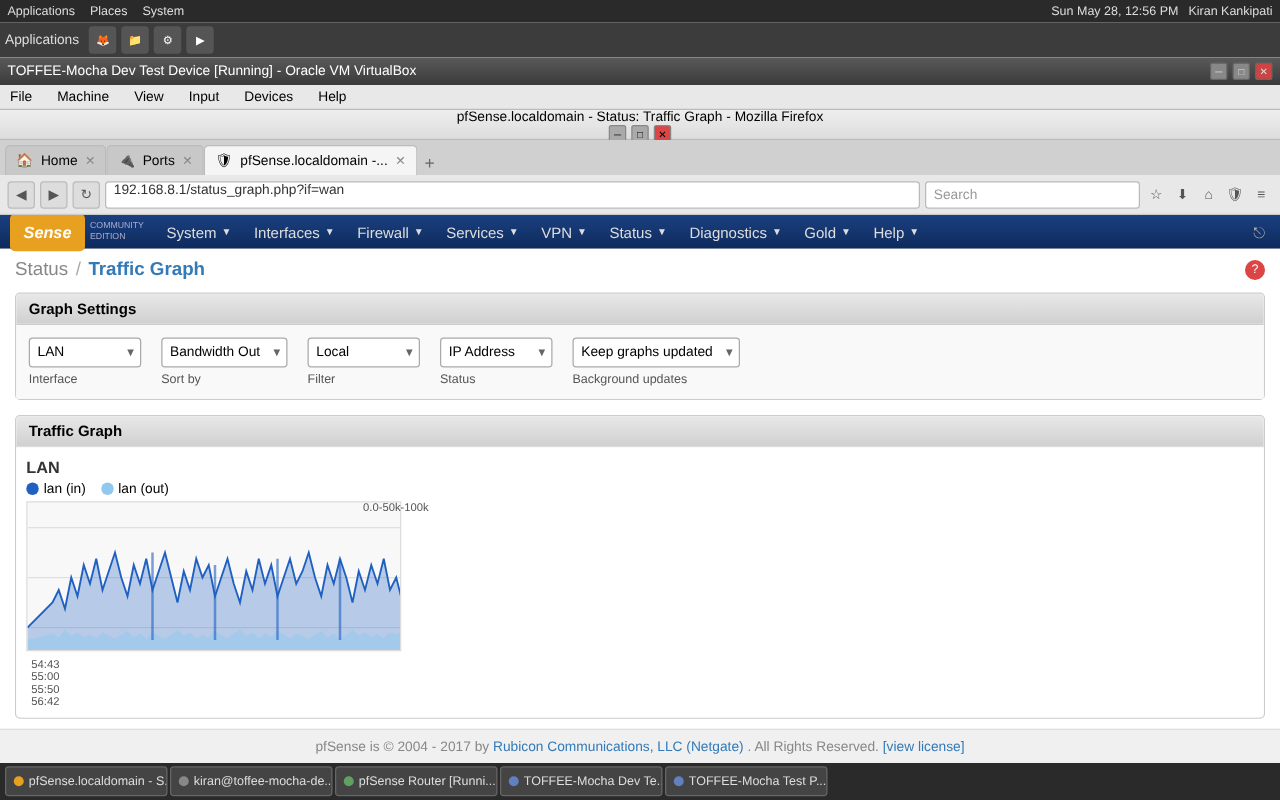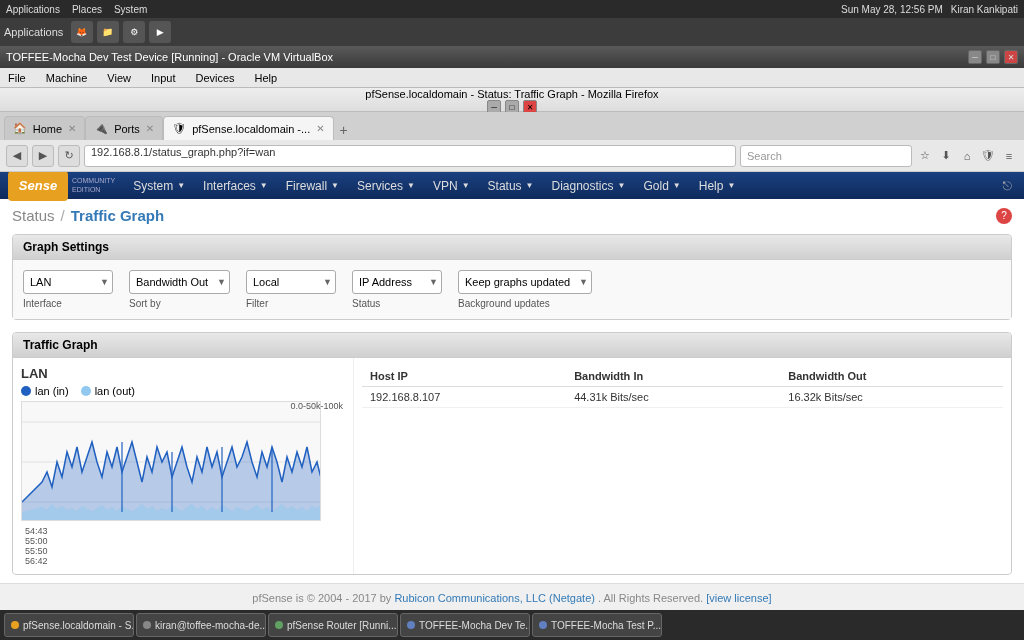--- a/index.html
+++ b/index.html
@@ -628,38 +628,20 @@
                 </div>
 
                 <div class="time-axis" style="width:300px;">
                   <span>54:43</span>
                   <span>55:00</span>
                   <span>55:50</span>
                   <span>56:42</span>
                 </div>
               </div>
 
-              <div class="graph-right">
-                <table class="data-table">
-                  <thead>
-                    <tr>
-                      <th>Host IP</th>
-                      <th>Bandwidth In</th>
-                      <th>Bandwidth Out</th>
-                    </tr>
-                  </thead>
-                  <tbody>
-                    <tr class="">
-                      <td>192.168.8.107</td>
-                      <td>44.31k Bits/sec</td>
-                      <td>16.32k Bits/sec</td>
-                    </tr>
-                  </tbody>
-                </table>
-              </div>
 
             </div>
           </div>
 
         </div>
 
         <div class="page-footer">
           <span>pfSense is © 2004 - 2017 by </span>
           <span class="footer-link">Rubicon Communications, LLC (Netgate)</span>
           <span>. All Rights Reserved.</span>

